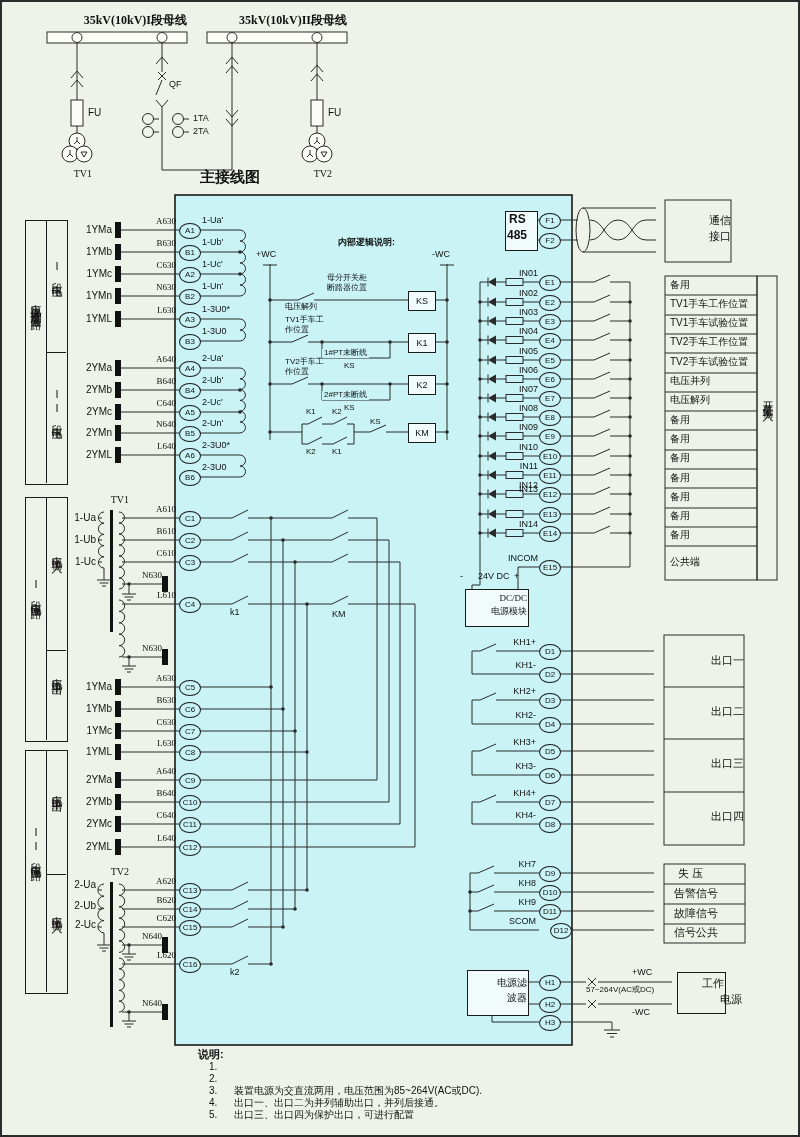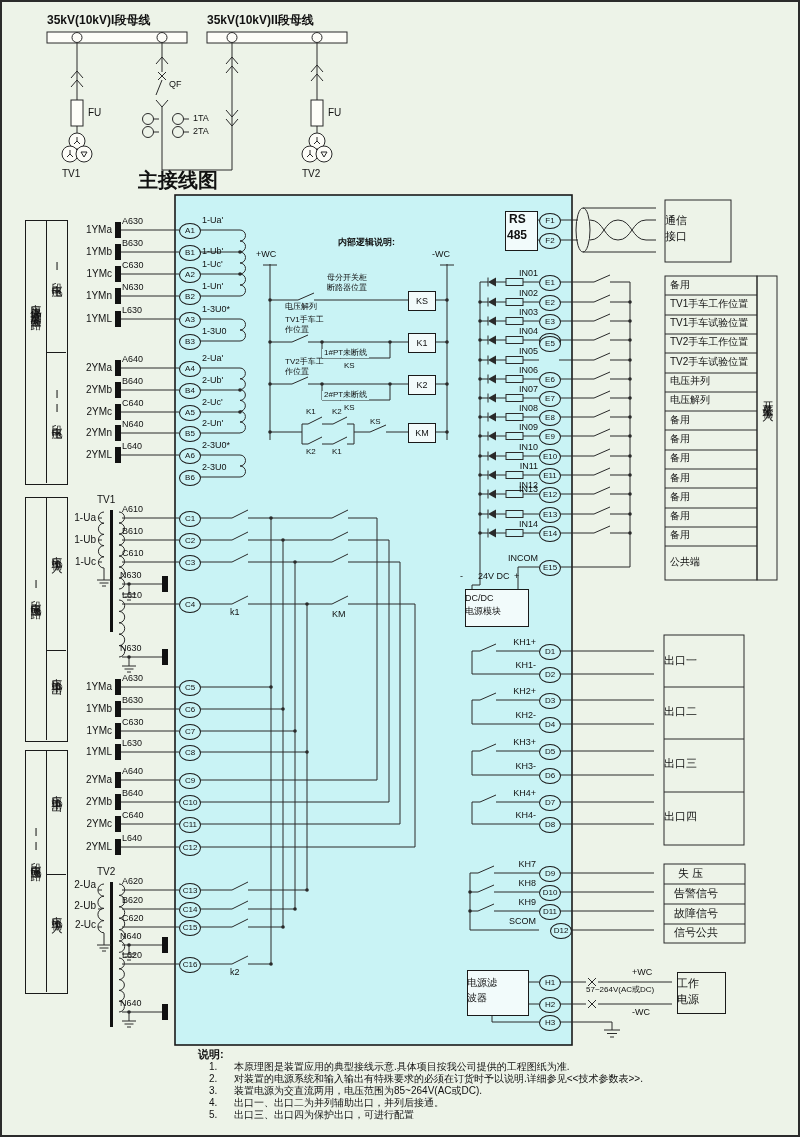--- a/index.html
+++ b/index.html
@@ -6,21 +6,21 @@
   #root{position:relative;width:800px;height:1137px;background:#edf3e8;border:2px solid #2b2b2b;box-sizing:border-box;overflow:hidden;}
   svg{position:absolute;left:0;top:0;}
   svg line,svg path,svg rect,svg circle,svg ellipse,svg polyline{stroke:#2a2a2a;fill:none;stroke-width:1;}
   svg .f{fill:#2a2a2a;stroke:none;}
   svg .bk{fill:#111;stroke:none;}
   svg .wht{fill:#fdfdf8;}
   svg .dev{fill:#c9f3f5;stroke:#1a1a1a;stroke-width:1.6;}
   .t{position:absolute;font-size:10px;color:#111;white-space:nowrap;line-height:1.1;}
   .t8{font-size:8px;}.t9{font-size:9px;}.t11{font-size:11px;}.t12{font-size:12px;}
   .b{font-weight:bold;}
-  .c{text-align:left;}
+  .c{text-align:right;font-family:Liberation Serif, serif;}
   .r{text-align:right;}
   .v{position:absolute;writing-mode:vertical-rl;text-orientation:upright;font-size:11px;color:#111;letter-spacing:2px;white-space:nowrap;}
   .pin{position:absolute;width:20px;height:14px;border:1px solid #1a1a1a;border-radius:50%;background:#c9f3f5;font-size:8px;line-height:14px;text-align:center;color:#111;z-index:3;}
   .relay{position:absolute;width:26px;height:18px;border:1px solid #1a1a1a;background:#f2fbfb;font-size:9px;line-height:18px;text-align:center;color:#111;z-index:3;}
   .bx{position:absolute;border:1px solid #1a1a1a;z-index:2;}
   .wbx{background:#f2fbfb;}
   .mask{background:#c9f3f5;z-index:3;padding:0 2px;}
 </style>
 </head>
 <body>
@@ -596,21 +596,21 @@
 
 <div class="t t12 b c" style="left:45px;top:12px;width:140px">35kV(10kV)I段母线</div>
 <div class="t t12 b c" style="left:205px;top:12px;width:140px">35kV(10kV)II段母线</div>
 <div class="t" style="left:86px;top:105px">FU</div>
 <div class="t" style="left:326px;top:105px">FU</div>
 <div class="t t9" style="left:167px;top:78px">QF</div>
 <div class="t t9" style="left:191px;top:112px">1TA</div>
 <div class="t t9" style="left:191px;top:125px">2TA</div>
 <div class="t c" style="left:60px;top:166px;width:30px">TV1</div>
 <div class="t c" style="left:300px;top:166px;width:30px">TV2</div>
-<div class="t b c" style="left:136px;top:167px;width:94px;font-size:20px">主接线图</div>
+<div class="t b c" style="left:164px;top:167px;width:94px;font-size:15px">主接线图</div>
 
 <div class="bx" style="left:23px;top:218px;width:41px;height:263px"></div>
 <div class="bx" style="left:44px;top:218px;width:0;height:263px;border-width:0 0 0 1px"></div>
 <div class="bx" style="left:44px;top:350px;width:20px;height:0;border-width:1px 0 0 0"></div>
 <div class="v" style="left:26px;top:293px">电压保护及测量回路</div>
 <div class="v" style="left:47px;top:258px">I段电压</div>
 <div class="v" style="left:47px;top:386px">II段电压</div>
 
 <div class="bx" style="left:23px;top:495px;width:41px;height:243px"></div>
 <div class="bx" style="left:44px;top:495px;width:0;height:243px;border-width:0 0 0 1px"></div>
@@ -626,21 +626,21 @@
 <div class="v" style="left:47px;top:784px">电压输出</div>
 <div class="v" style="left:47px;top:905px">电压输入</div>
 
 <div class="t r" style="left:70px;top:222px;width:40px">1YMa</div>
 <div class="t t9 c" style="left:120px;top:215px;width:54px">A630</div>
 <div class="pin" style="left:177px;top:221px">A1</div>
 <div class="t t9" style="left:200px;top:214px">1-Ua'</div>
 <div class="t r" style="left:70px;top:244px;width:40px">1YMb</div>
 <div class="t t9 c" style="left:120px;top:237px;width:54px">B630</div>
 <div class="pin" style="left:177px;top:243px">B1</div>
-<div class="t t9" style="left:200px;top:245px">1-Ub'</div>
+<div class="t t9" style="left:200px;top:236px">1-Ub'</div>
 <div class="t r" style="left:70px;top:266px;width:40px">1YMc</div>
 <div class="t t9 c" style="left:120px;top:259px;width:54px">C630</div>
 <div class="pin" style="left:177px;top:265px">A2</div>
 <div class="t t9" style="left:200px;top:258px">1-Uc'</div>
 <div class="t r" style="left:70px;top:288px;width:40px">1YMn</div>
 <div class="t t9 c" style="left:120px;top:281px;width:54px">N630</div>
 <div class="pin" style="left:177px;top:287px">B2</div>
 <div class="t t9" style="left:200px;top:280px">1-Un'</div>
 <div class="t r" style="left:70px;top:311px;width:40px">1YML</div>
 <div class="t t9 c" style="left:120px;top:304px;width:54px">L630</div>
@@ -769,21 +769,21 @@
 <div class="t t9 r" style="left:496px;top:287px;width:40px">IN02</div>
 <div class="pin" style="left:537px;top:293px">E2</div>
 <div class="t" style="left:668px;top:296px">TV1手车工作位置</div>
 <div class="t t9 r" style="left:496px;top:306px;width:40px">IN03</div>
 <div class="pin" style="left:537px;top:312px">E3</div>
 <div class="t" style="left:668px;top:315px">TV1手车试验位置</div>
 <div class="t t9 r" style="left:496px;top:325px;width:40px">IN04</div>
 <div class="pin" style="left:537px;top:331px">E4</div>
 <div class="t" style="left:668px;top:334px">TV2手车工作位置</div>
 <div class="t t9 r" style="left:496px;top:345px;width:40px">IN05</div>
-<div class="pin" style="left:537px;top:334px">E5</div>
+<div class="pin" style="left:537px;top:351px">E5</div>
 <div class="t" style="left:668px;top:354px">TV2手车试验位置</div>
 <div class="t t9 r" style="left:496px;top:364px;width:40px">IN06</div>
 <div class="pin" style="left:537px;top:370px">E6</div>
 <div class="t" style="left:668px;top:373px">电压并列</div>
 <div class="t t9 r" style="left:496px;top:383px;width:40px">IN07</div>
 <div class="pin" style="left:537px;top:389px">E7</div>
 <div class="t" style="left:668px;top:392px">电压解列</div>
 <div class="t t9 r" style="left:496px;top:402px;width:40px">IN08</div>
 <div class="pin" style="left:537px;top:408px">E8</div>
 <div class="t" style="left:668px;top:412px">备用</div>
@@ -859,23 +859,21 @@
 <div class="pin" style="left:537px;top:1013px">H3</div>
 <div class="t t9" style="left:630px;top:966px">+WC</div>
 <div class="t t8" style="left:584px;top:984px">57~264V(AC或DC)</div>
 <div class="t t9" style="left:630px;top:1006px">-WC</div>
 <div class="bx" style="left:675px;top:970px;width:47px;height:40px"></div>
 <div class="t t11 c" style="left:675px;top:975px;width:47px">工作</div>
 <div class="t t11 c" style="left:675px;top:991px;width:65px">电源</div>
 
 <div class="t t11 b" style="left:196px;top:1046px">说明:</div>
 <div class="t" style="left:207px;top:1059px">1.</div>
-<div class="t" style="left:232px;top:1059px">本原理图是装置应用的典型接线示意.具体项目按我公司提供的工程图纸为准.</div>
 <div class="t" style="left:207px;top:1071px">2.</div>
-<div class="t" style="left:232px;top:1071px">对装置的电源系统和输入输出有特殊要求的必须在订货时予以说明.详细参见&lt;&lt;技术参数表&gt;&gt;.</div>
 <div class="t" style="left:207px;top:1083px">3.</div>
 <div class="t" style="left:232px;top:1083px">装置电源为交直流两用，电压范围为85~264V(AC或DC).</div>
 <div class="t" style="left:207px;top:1095px">4.</div>
 <div class="t" style="left:232px;top:1095px">出口一、出口二为并列辅助出口，并列后接通。</div>
 <div class="t" style="left:207px;top:1107px">5.</div>
 <div class="t" style="left:232px;top:1107px">出口三、出口四为保护出口，可进行配置</div>
 
 </div>
 
 </body></html>

